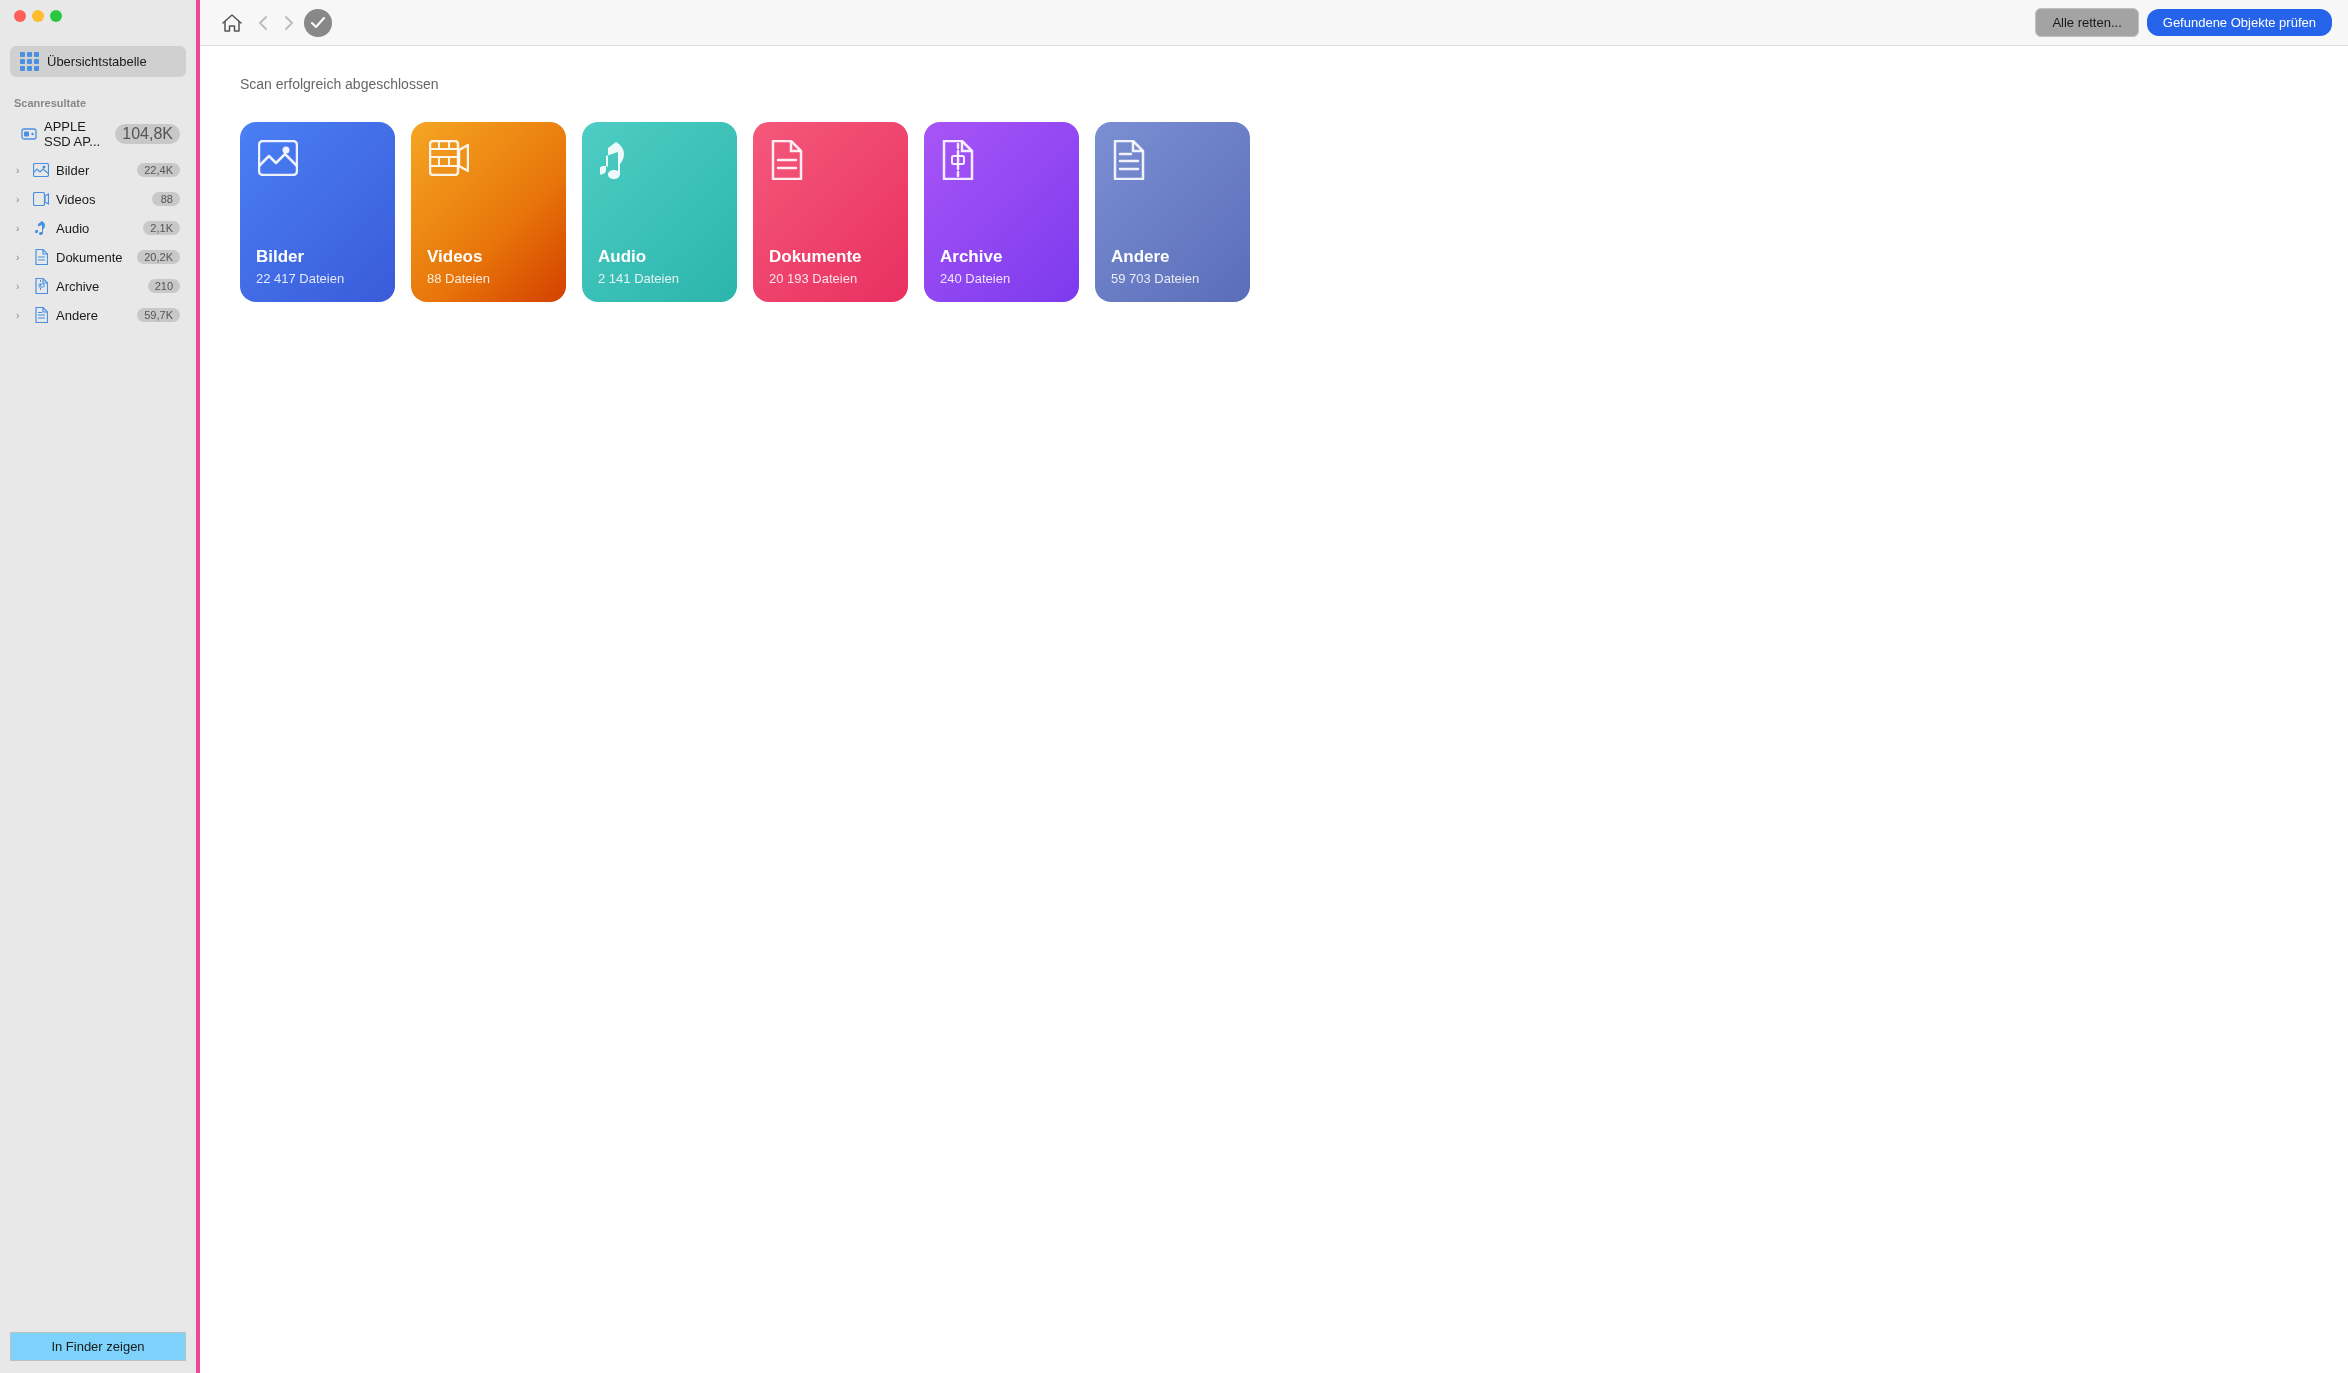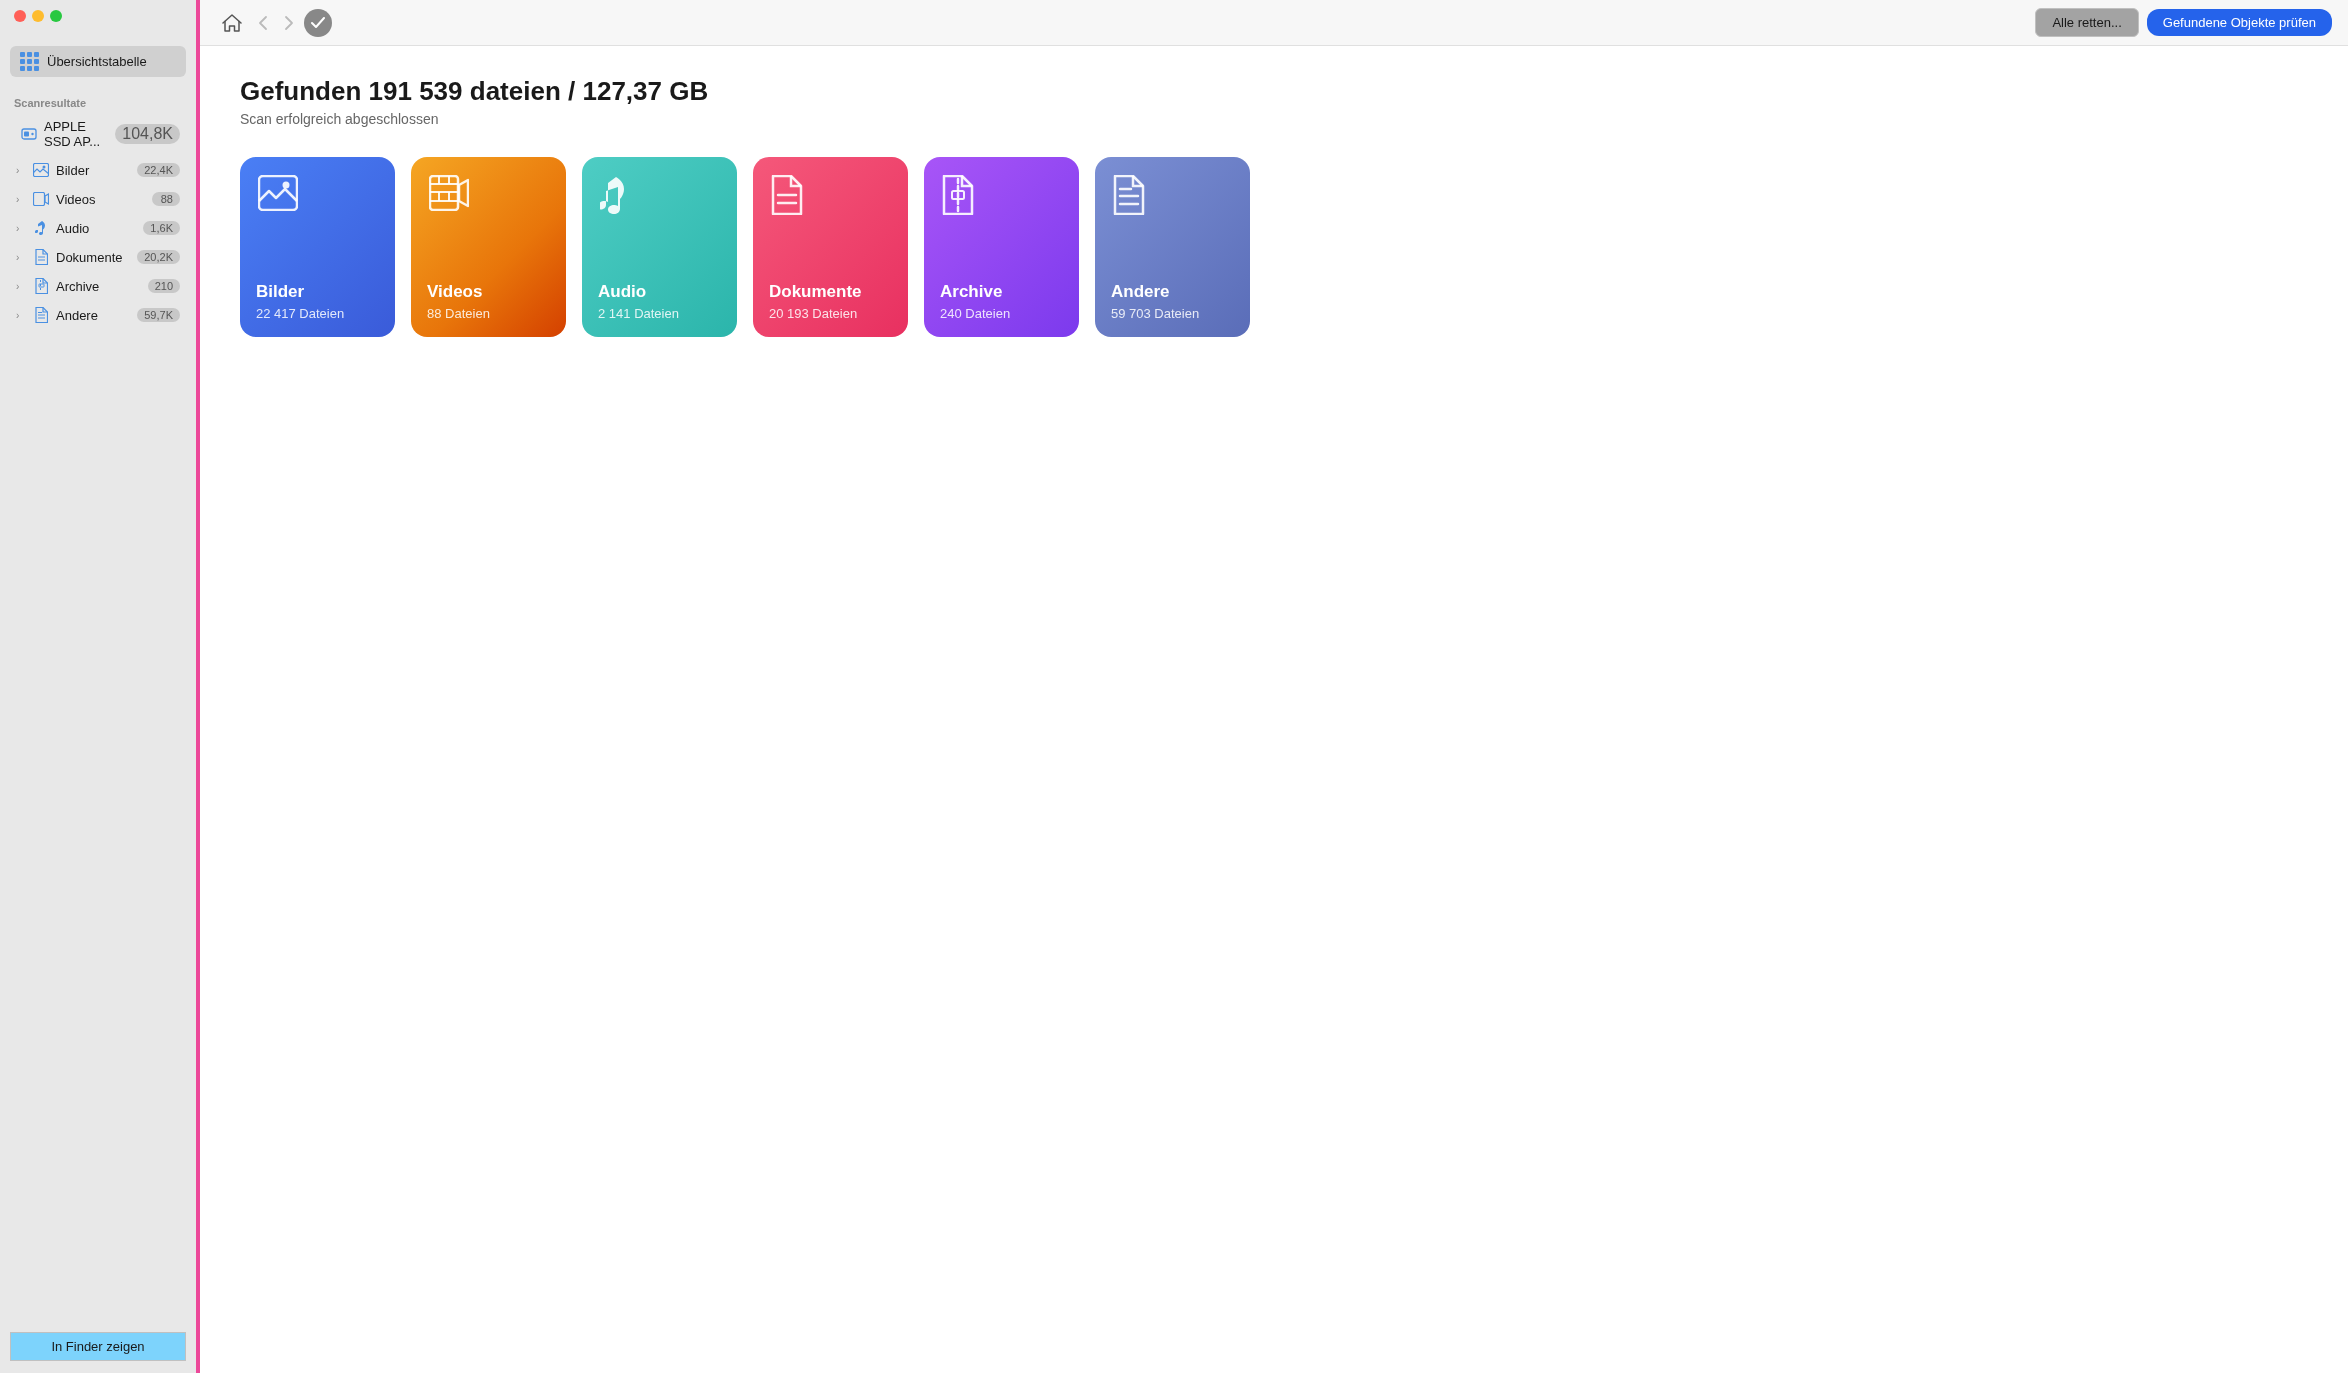--- a/index.html
+++ b/index.html
@@ -422,21 +422,21 @@
     </div>
 
     <div class="sidebar-item">
       <span class="chevron">›</span>
       <span class="item-icon" style="color:#4a90e2;">
         <svg width="12" height="16" viewBox="0 0 12 16" fill="none" xmlns="http://www.w3.org/2000/svg">
           <path d="M7 1 C7 1 10 2.5 10 5.5 C10 8 8 9.5 8 9.5 L8 13 C8 14 7 15 6 15 C5 15 4 14.5 4 13.5 C4 12.5 5 12 6 12 C6.3 12 6.6 12.1 7 12.3 L7 5 L3 6.5 L3 11.5 C3 12.5 2 13 1 13 C0 13 0 12.5 0 11.5 C0 10.5 1 10 2 10 C2.3 10 2.7 10.1 3 10.3 L3 4 Z" fill="#4a90e2"></path>
         </svg>
       </span>
       <span class="item-label">Audio</span>
-      <span class="item-badge">1,6K</span>
+      <span class="item-badge">2,1K</span>
     </div>
 
     <div class="sidebar-item">
       <span class="chevron">›</span>
       <span class="item-icon icon-blue">
         <svg width="13" height="16" viewBox="0 0 13 16" fill="none" xmlns="http://www.w3.org/2000/svg">
           <path d="M1 0.5 H8 L12.5 5 V15.5 H1 Z" stroke="#4a90e2" stroke-width="1.2" fill="none"></path>
           <path d="M8 0.5 V5 H12.5" stroke="#4a90e2" stroke-width="1.2" fill="none"></path>
           <line x1="3" y1="8" x2="10" y2="8" stroke="#4a90e2" stroke-width="1"></line>
           <line x1="3" y1="11" x2="10" y2="11" stroke="#4a90e2" stroke-width="1"></line>
@@ -506,21 +506,20 @@
           <path d="M1 6 L5 10 L13 1" stroke="white" stroke-width="2" stroke-linecap="round" stroke-linejoin="round"></path>
         </svg>
       </div>
     </div>
     <div class="toolbar-spacer"></div>
     <button class="alle-retten-btn">Alle retten...</button>
     <button class="gefundene-btn">Gefundene Objekte prüfen</button>
   </div>
 
   <div class="content-area">
-    <h1 class="main-title">Gefunden 191 539 dateien / 127,37 GB</h1>
     <p class="main-subtitle">Scan erfolgreich abgeschlossen</p>
 
     <div class="cards-grid">
 
       <div class="category-card card-bilder">
         <div class="card-icon">
           <svg width="40" height="36" viewBox="0 0 40 36" fill="none" xmlns="http://www.w3.org/2000/svg">
             <rect x="1" y="1" width="38" height="34" rx="4" stroke="rgba(255,255,255,0.9)" stroke-width="2.5" fill="none"></rect>
             <path d="M1 26 L11 16 L18 23 L27 14 L39 26" stroke="rgba(255,255,255,0.9)" stroke-width="2.5" fill="none" stroke-linejoin="round"></path>
             <circle cx="28" cy="10" r="3.5" fill="rgba(255,255,255,0.9)"></circle>

